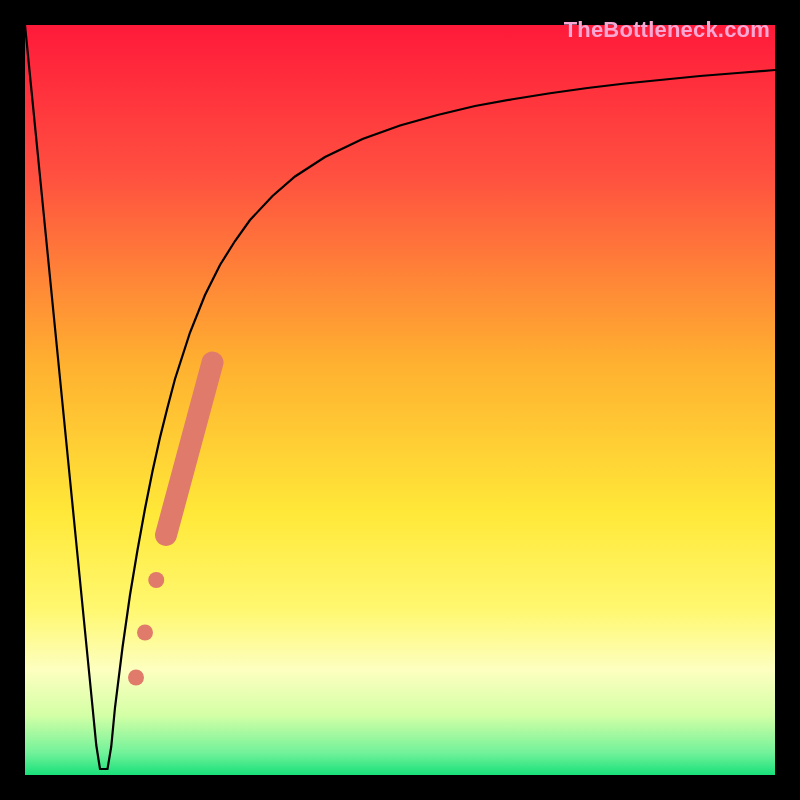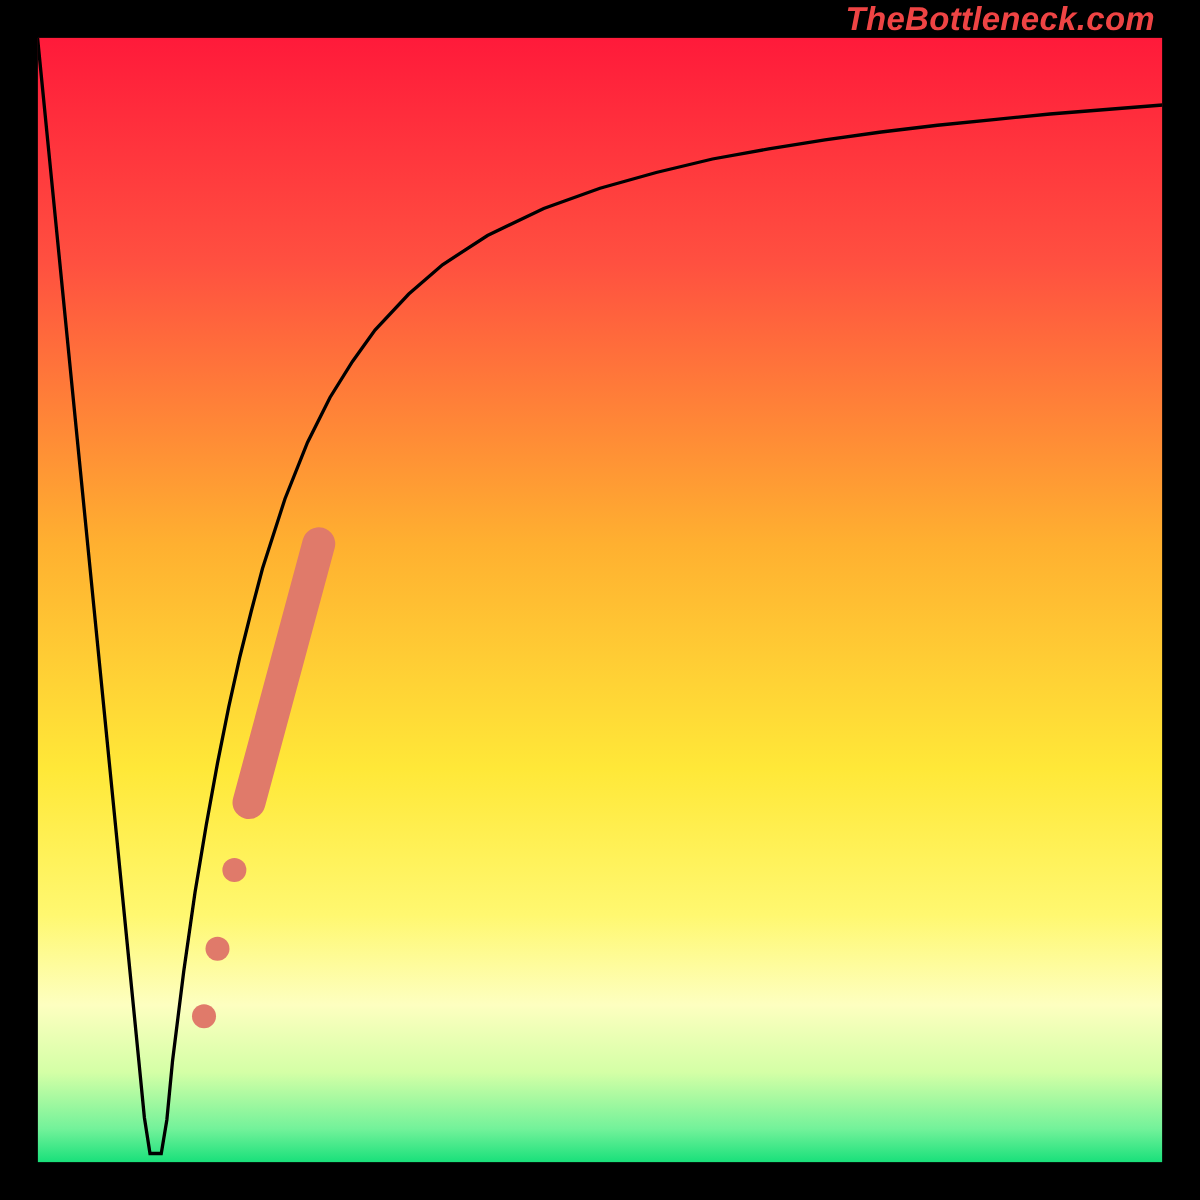--- a/index.html
+++ b/index.html
@@ -20,28 +20,27 @@
   .plot {
     position: absolute;
     left: 25px;
     top: 25px;
     width: 750px;
     height: 750px;
     overflow: hidden;
   }
   .watermark {
     position: absolute;
-    top: 0;
+    top: 17px;
     right: 30px;
-    color: #ef4444;
+    color: #f9a8d4;
     font-size: 22px;
     font-weight: 600;
     letter-spacing: 0.2px;
     user-select: none;
-    font-style: italic;
   }
 </style>
 </head>
 <body>
 
 <div class="frame">
   <div class="plot">
     <svg width="750" height="750" viewBox="0 0 750 750">
       <defs>
         <linearGradient id="bg-grad" x1="0" y1="0" x2="0" y2="1">

